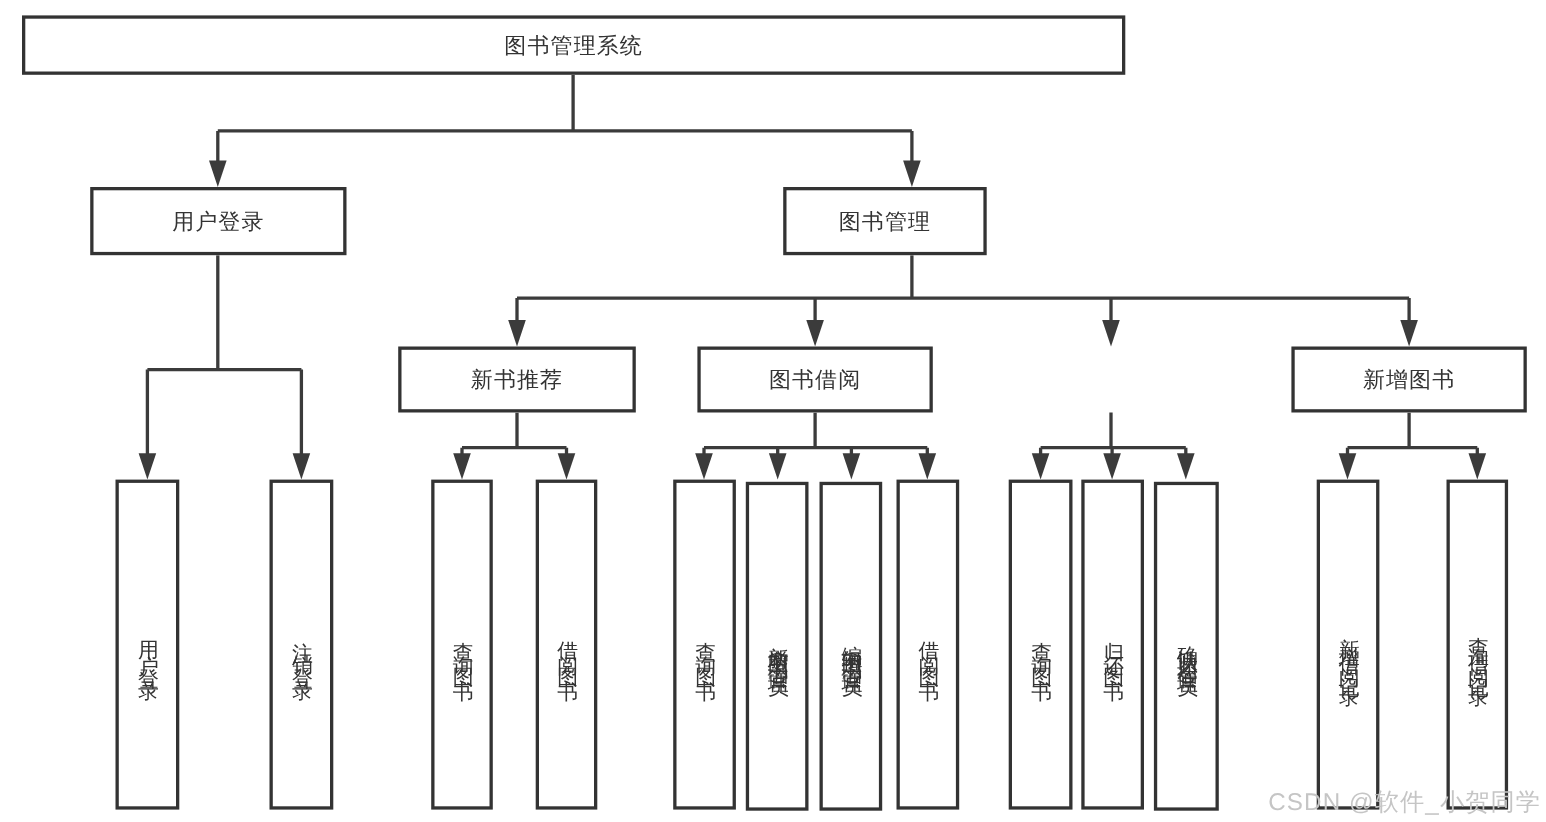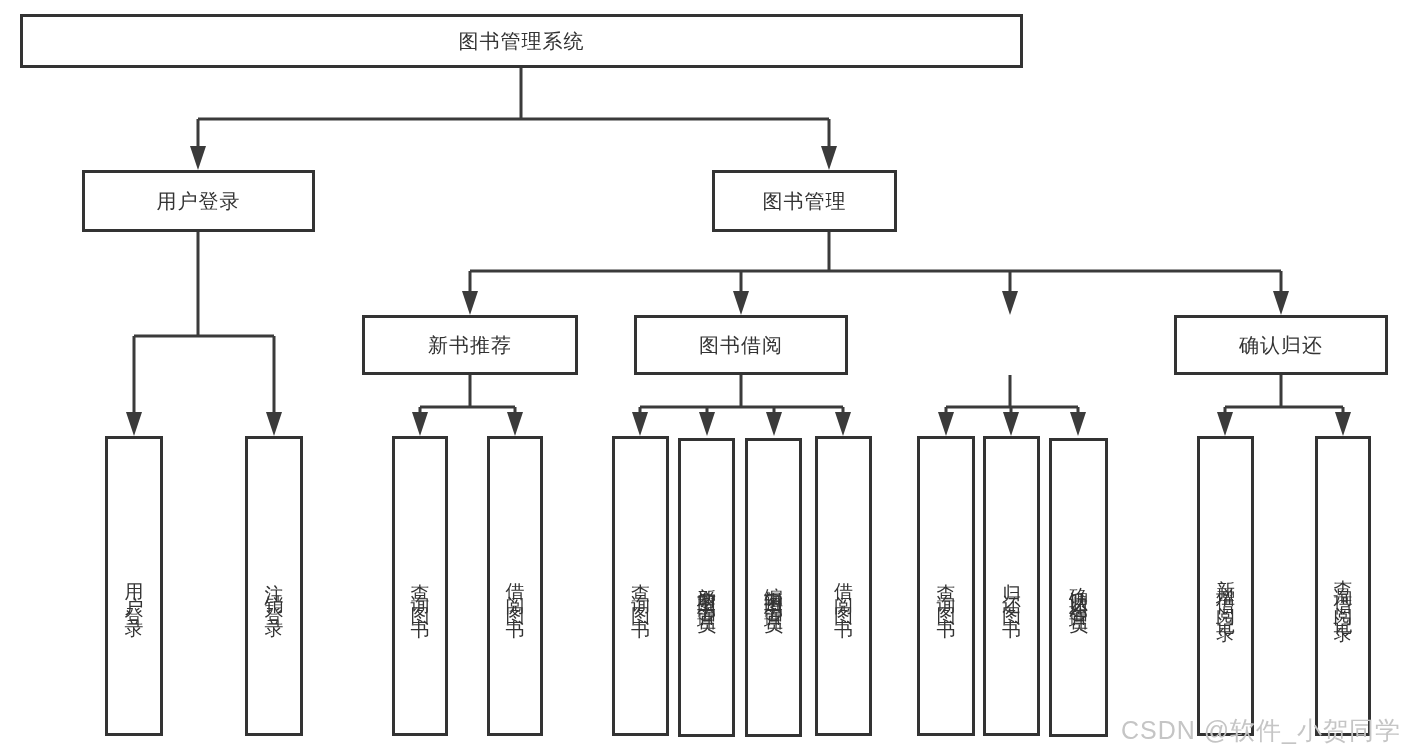--- a/index.html
+++ b/index.html
@@ -45,21 +45,21 @@
     text-indent: 9px;
   }
   .node.v.long {
     letter-spacing: 4px;
     text-indent: 4px;
   }
   #watermark {
     position: absolute;
     right: 4px;
     top: 714px;
-    font-size: 25px;
+    font-size: 22px;
     color: #c5c5c5;
     letter-spacing: 1px;
     z-index: 3;
     white-space: nowrap;
   }
 </style>
 </head>
 <body>
 
 <div id="canvas">
@@ -111,21 +111,21 @@
     </g>
   </svg>
 
   <div class="node" style="left:20px; top:14px; width:1003px; height:54px;">图书管理系统</div>
 
   <div class="node" style="left:82px; top:170px; width:233px; height:62px;">用户登录</div>
   <div class="node" style="left:712px; top:170px; width:185px; height:62px;">图书管理</div>
 
   <div class="node" style="left:362px; top:315px; width:216px; height:60px;text-align:right;">新书推荐</div>
   <div class="node" style="left:634px; top:315px; width:214px; height:60px;">图书借阅</div>
-  <div class="node" style="left:1174px; top:315px; width:214px; height:60px;">确认归还</div>
+  <div class="node" style="left:1174px; top:315px; width:214px; height:60px;">新增图书</div>
 
   <div class="node v" style="left:105px; top:436px; width:58px; height:300px;">用户登录</div>
   <div class="node v" style="left:245px; top:436px; width:58px; height:300px;">注销登录</div>
 
   <div class="node v" style="left:392px; top:436px; width:56px; height:300px;">查询图书</div>
   <div class="node v" style="left:487px; top:436px; width:56px; height:300px;">借阅图书</div>
 
   <div class="node v" style="left:612px; top:436px; width:57px; height:300px;">查询图书</div>
   <div class="node v long" style="left:678px; top:438px; width:57px; height:299px;">新增图书（管理员）</div>
   <div class="node v long" style="left:745px; top:438px; width:57px; height:299px;">编辑图书（管理员）</div>

